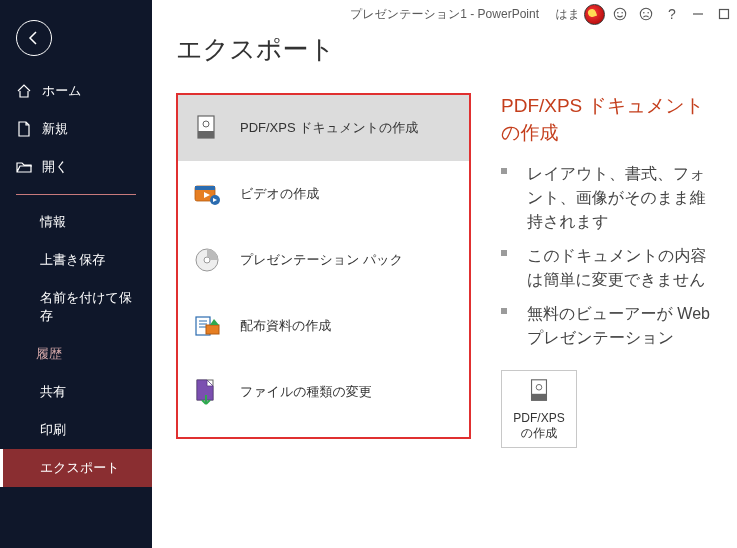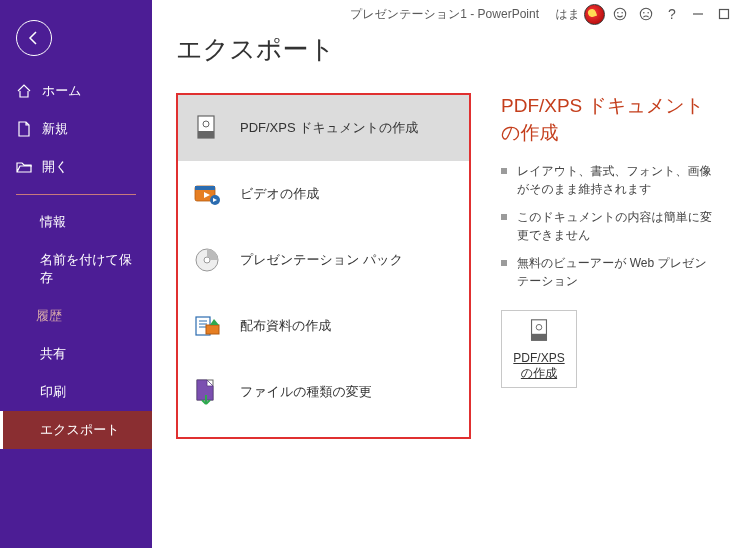--- a/index.html
+++ b/index.html
@@ -1,18 +1,18 @@
 <!DOCTYPE html>
 <html><head>
 <meta charset="utf-8">
 <style>
   * { box-sizing: border-box; margin: 0; padding: 0; }
   html, body { width: 737px; height: 548px; font-family: "Yu Gothic UI", "Meiryo", sans-serif; overflow: hidden; background: #fff; }
   .app { display: flex; width: 100%; height: 100%; }
-  .sidebar { width: 152px; background: #4c1d95; color: #fff; display: flex; flex-direction: column; font-size: 13px; align-items: flex-end; }
+  .sidebar { width: 152px; background: #0f172a; color: #fff; display: flex; flex-direction: column; font-size: 13px; align-items: flex-end; }
   .sidebar .upper { flex: 1; overflow: hidden; }
   .back-btn { width: 36px; height: 36px; border: 1.5px solid #fff; border-radius: 50%; margin: 20px 0 16px 16px; display: flex; align-items: center; justify-content: center; cursor: pointer; }
   .back-btn svg { width: 16px; height: 16px; }
   .side-item { display: flex; align-items: center; padding: 10px 16px; cursor: pointer; gap: 10px; }
   .side-item .ic { width: 16px; height: 16px; display: inline-flex; align-items: center; justify-content: center; }
   .side-sep { border-top: 1px solid #c77a7c; margin: 8px 16px; }
   .side-sub { padding: 10px 16px 10px 40px; cursor: pointer; }
   .side-sub.sel { background: #8a2e31; border-left: 3px solid #fff; padding-left: 37px; }
   .side-sub.disabled { color: #d7aaab; cursor: default; padding-left: 36px; }
   .main { flex: 1; display: flex; flex-direction: column; background: #fff; }
@@ -25,23 +25,23 @@
   .avatar::after { content: ""; position: absolute; left: 3px; top: 4px; width: 8px; height: 8px; border-radius: 50% 50% 0 50%; background: #ffdd55; transform: rotate(-20deg); }
   .content { flex: 1; display: flex; padding: 12px 24px 0 24px; gap: 12px; }
   .export-title { font-size: 26px; color: #333; padding: 4px 24px 14px 24px; }
   .col-mid { width: 295px; }
   .col-right { flex: 1; padding-left: 18px; }
   .export-list { border: 2px solid #e03030; padding-bottom: 12px; }
   .export-item { display: flex; align-items: center; padding: 18px 14px; gap: 18px; cursor: pointer; font-size: 13px; color: #333; }
   .export-item.sel { background: #dcdcdc; }
   .export-item .eic { width: 30px; height: 30px; display: flex; align-items: center; justify-content: center; }
   .panel-title { font-size: 19px; color: #c43e1c; margin-bottom: 16px; line-height: 1.4; }
-  .bullet-row { display: flex; gap: 10px; font-size: 12px; color: #444; margin-bottom: 10px; line-height: 1.5; }
+  .bullet-row { display: flex; gap: 20px; font-size: 16px; color: #444; margin-bottom: 10px; line-height: 1.5; }
   .bullet-row .sq { width: 6px; height: 6px; background: #9b9b9b; margin-top: 6px; flex-shrink: 0; }
-  .pdf-btn { margin-top: 20px; width: 76px; height: 78px; border: 1px solid #c8c8c8; background: #fff; display: flex; flex-direction: column; align-items: center; justify-content: center; gap: 6px; cursor: pointer; font-size: 12px; color: #333; text-align: center; line-height: 1.3; text-decoration: underline; }
+  .pdf-btn { margin-top: 20px; width: 76px; height: 78px; border: 1px solid #c8c8c8; background: #fff; display: flex; flex-direction: column; align-items: center; justify-content: center; gap: 6px; cursor: pointer; font-size: 12px; color: #333; text-align: center; line-height: 1.3; }
   .lbl { white-space: normal; }
 </style>
 </head>
 <body>
 
 <div class="app">
   <div class="sidebar">
     <div class="upper">
       <div class="back-btn">
         <svg viewBox="0 0 16 16">
@@ -67,20 +67,21 @@
       <div class="side-item">
         <span class="ic">
             <svg viewBox="0 0 16 16">
               <path d="M1 4 H6 L8 6 H15 V13 H1 Z M1 13 L4 7 H16" fill="none" stroke="#fff" stroke-width="1.2"></path>
             </svg>
           </span>
         <span>開く</span>
       </div>
       <div class="side-sep"></div>
       <div class="side-sub"><span>情報</span></div>
+      <div class="side-sub"><span>上書き保存</span></div>
       <div class="side-sub"><span>名前を付けて保存</span></div>
       <div class="side-sub disabled"><span>履歴</span></div>
       <div class="side-sub"><span>共有</span></div>
       <div class="side-sub"><span>印刷</span></div>
       <div class="side-sub sel"><span>エクスポート</span></div>
     </div>
   </div>
 
   <div class="main">
     <div class="titlebar">

